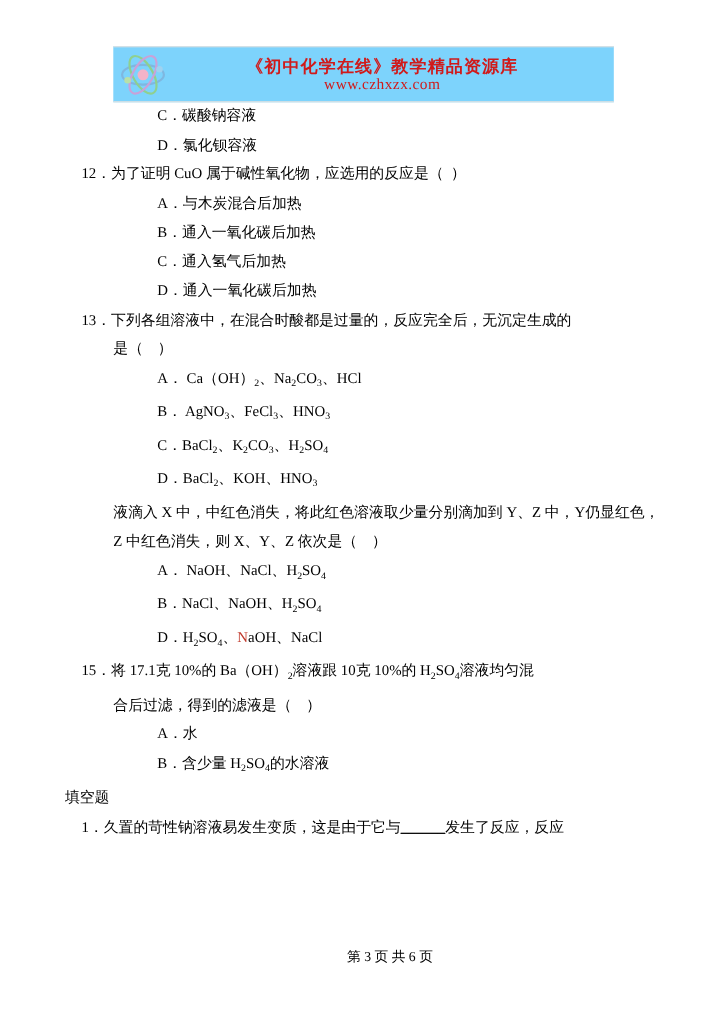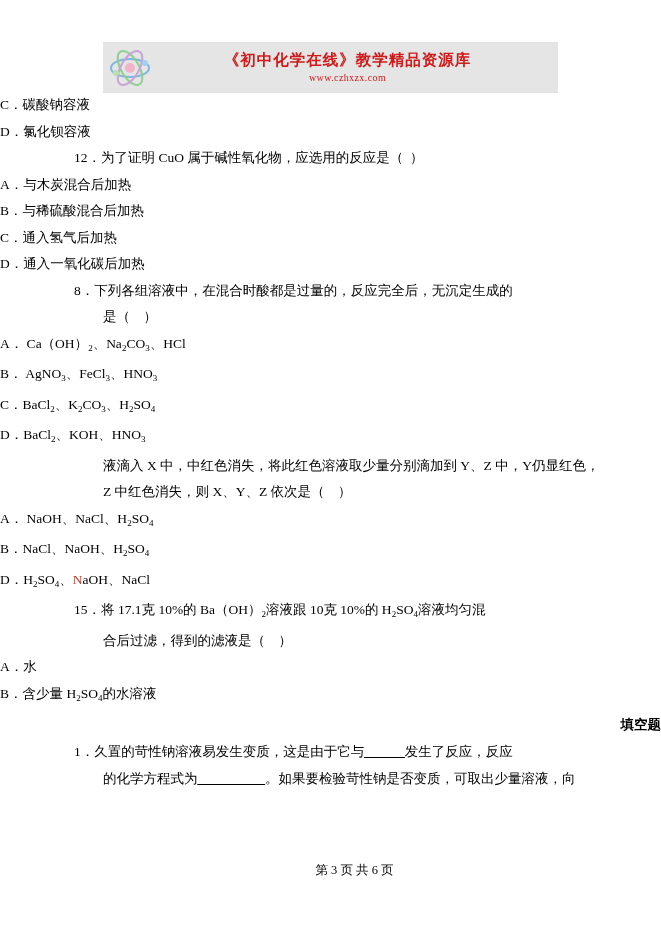--- a/index.html
+++ b/index.html
@@ -20,21 +20,21 @@
     height: 935px;
     box-sizing: border-box;
   }
   
   .banner {
     position: absolute;
     left: 103px;
     top: 42px;
     width: 455px;
     height: 49px;
-    background: #e5e5e5;
+    background: #7dd3fc;
     border-top: 1px solid #e2e2e0;
     border-bottom: 1px solid #e2e2e0;
     display: flex;
     align-items: center;
   }
   .banner-logo {
     width: 46px;
     height: 46px;
     margin-left: 4px;
     flex: 0 0 auto;
@@ -50,48 +50,47 @@
     font-family: "DejaVu Serif", serif;
     font-weight: bold;
     font-size: 15.5px;
     color: #d01a1a;
     letter-spacing: 1px;
     line-height: 19px;
     white-space: nowrap;
   }
   .banner-url {
     font-family: "Liberation Serif", serif;
-    font-size: 10px;
+    font-size: 14px;
     color: #d01a1a;
     letter-spacing: 0.4px;
     line-height: 14px;
     margin-top: 2px;
   }
   
   .content {
     position: absolute;
     left: 0;
     top: 92px;
     width: 661px;
   }
   .line {
     font-size: 13.5px;
     line-height: 26.5px;
     white-space: pre-wrap;
     color: #000;
   }
   .indent-q { padding-left: 74px; }     
-  .indent-opt { }   
+  .indent-opt { padding-left: 143px; }   
   .indent-cont { padding-left: 103px; }  
   .sect-title {
-    padding-left: 98px;
-    font-weight: bold;
+    padding-left: 59px;
+    font-weight: normal;
     font-size: 13.5px;
     line-height: 28px;
-    text-align: right;
   }
   sub {
     font-size: 9px;
     vertical-align: -3px;
   }
   .redmark { color: #c0392b; }
   .u-blank { text-decoration: underline; }
   .footer {
     position: absolute;
     left: 0;
@@ -126,46 +125,45 @@
     </div>
   </div>
 
   <div class="content">
 
     <div class="line indent-opt">C．碳酸钠容液</div>
     <div class="line indent-opt">D．氯化钡容液</div>
 
     <div class="line indent-q">12．为了证明 CuO 属于碱性氧化物，应选用的反应是（  ）</div>
     <div class="line indent-opt">A．与木炭混合后加热</div>
-    <div class="line indent-opt">B．与稀硫酸混合后加热</div>
+    <div class="line indent-opt">B．通入一氧化碳后加热</div>
     <div class="line indent-opt">C．通入氢气后加热</div>
     <div class="line indent-opt">D．通入一氧化碳后加热</div>
 
-    <div class="line indent-q">8．下列各组溶液中，在混合时酸都是过量的，反应完全后，无沉定生成的</div>
+    <div class="line indent-q">13．下列各组溶液中，在混合时酸都是过量的，反应完全后，无沉定生成的</div>
     <div class="line indent-cont">是（    ）</div>
     <div class="line indent-opt">A． Ca（OH）<sub>2</sub>、Na<sub>2</sub>CO<sub>3</sub>、HCl</div>
     <div class="line indent-opt">B． AgNO<sub>3</sub>、FeCl<sub>3</sub>、HNO<sub>3</sub></div>
     <div class="line indent-opt">C．BaCl<sub>2</sub>、K<sub>2</sub>CO<sub>3</sub>、H<sub>2</sub>SO<sub>4</sub></div>
     <div class="line indent-opt">D．BaCl<sub>2</sub>、KOH、HNO<sub>3</sub></div>
 
     <div class="line indent-cont">液滴入 X 中，中红色消失，将此红色溶液取少量分别滴加到 Y、Z 中，Y仍显红色，</div>
     <div class="line indent-cont">Z 中红色消失，则 X、Y、Z 依次是（    ）</div>
     <div class="line indent-opt">A． NaOH、NaCl、H<sub>2</sub>SO<sub>4</sub></div>
     <div class="line indent-opt">B．NaCl、NaOH、H<sub>2</sub>SO<sub>4</sub></div>
     <div class="line indent-opt">D．H<sub>2</sub>SO<sub>4</sub>、<span class="redmark">N</span>aOH、NaCl</div>
 
     <div class="line indent-q">15．将 17.1克 10%的 Ba（OH）<sub>2</sub>溶液跟 10克 10%的 H<sub>2</sub>SO<sub>4</sub>溶液均匀混</div>
     <div class="line indent-cont">合后过滤，得到的滤液是（    ）</div>
     <div class="line indent-opt">A．水</div>
     <div class="line indent-opt">B．含少量 H<sub>2</sub>SO<sub>4</sub>的水溶液</div>
 
     <div class="sect-title">填空题</div>
 
     <div class="line indent-q">1．久置的苛性钠溶液易发生变质，这是由于它与<span class="u-blank">______</span>发生了反应，反应</div>
-    <div class="line indent-cont">的化学方程式为<span class="u-blank">__________</span>。如果要检验苛性钠是否变质，可取出少量溶液，向</div>
 
   </div>
 
   <div class="footer">
     <span class="pg">第 3 页 共 6 页</span>
   </div>
 
 </div>
 
 </body></html>

